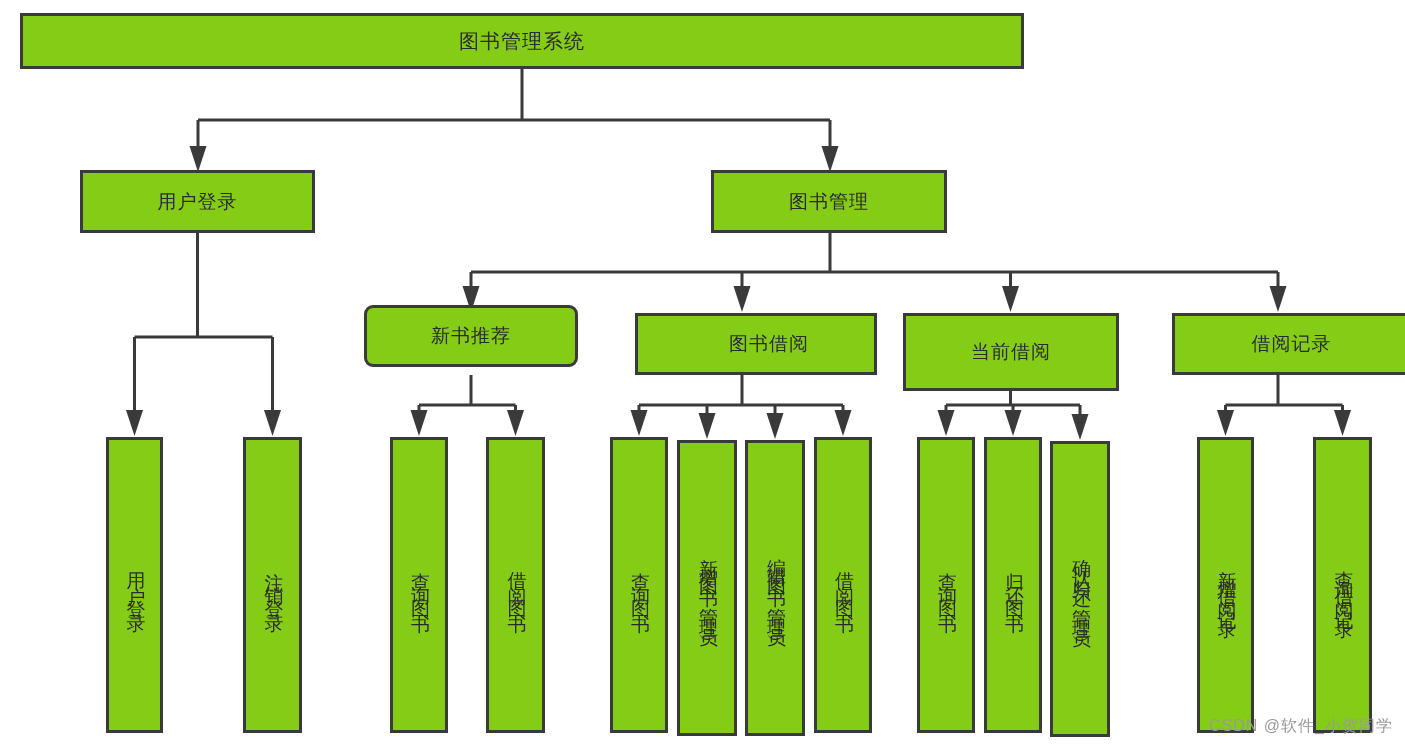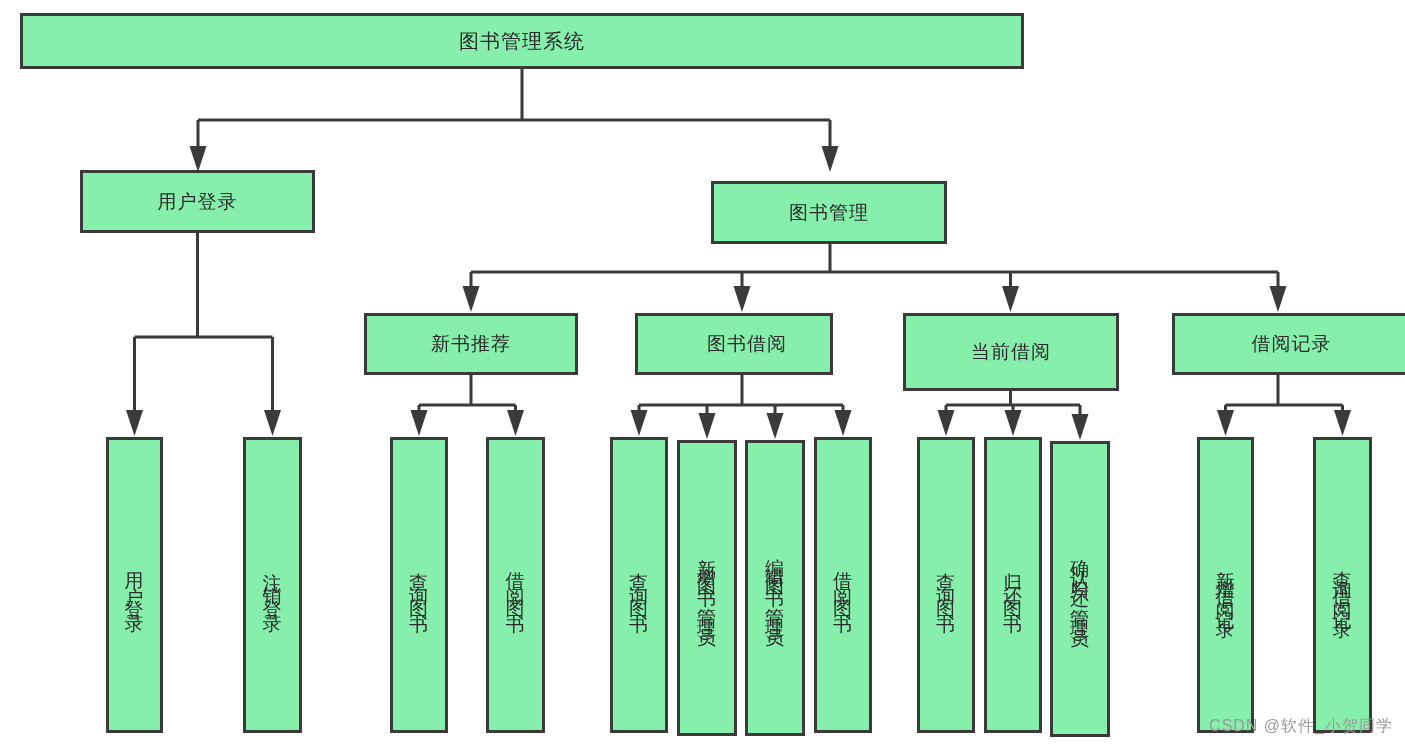--- a/index.html
+++ b/index.html
@@ -7,27 +7,28 @@
     position:relative;
     width:1405px;height:747px;
     background:#ffffff;
     font-family:"Liberation Sans", sans-serif;
     overflow:hidden;
   }
   .connectors{position:absolute;left:0;top:0;width:1405px;height:747px;}
   .box{
     position:absolute;
     box-sizing:border-box;
-    background:#86efac;
+    background:#84cc16;
     border:3px solid #3a3a3a;
     display:flex;align-items:center;justify-content:center;
     color:#2b2b2b;
     font-size:19px;
     letter-spacing:1px;
     z-index:2;
+    font-family:Liberation Mono, monospace;
   }
   .vbox{padding:6px 0;}
   .vtext{
     writing-mode:vertical-lr;
     text-orientation:mixed;
     letter-spacing:14px;
     line-height:1;
     white-space:nowrap;
   }
   .vtext.tight{letter-spacing:10px;}
@@ -74,24 +75,24 @@
       <polygon points="1004.5,410 1021.5,410 1013,436"></polygon>
       <polygon points="1071.5,414 1088.5,414 1080,440"></polygon>
       <polygon points="1217,410 1234,410 1225.5,436"></polygon>
       <polygon points="1334,410 1351,410 1342.5,436"></polygon>
     </g>
   </svg>
 
   <div class="box" style="left:20px;top:13px;width:1004px;height:56px;font-size:20px;">图书管理系统</div>
 
   <div class="box" style="left:80px;top:170px;width:235px;height:63px;">用户登录</div>
-  <div class="box" style="left:711px;top:170px;width:236px;height:63px;margin-top:11px;">图书管理</div>
+  <div class="box" style="left:711px;top:170px;width:236px;height:63px;">图书管理</div>
 
-  <div class="box" style="left:364px;top:313px;width:214px;height:62px;">新书推荐</div>
-  <div class="box" style="left:635px;top:313px;width:198px;height:62px;padding-left:26px;">图书借阅</div>
+  <div class="box" style="left:364px;top:305px;width:214px;height:62px;border-radius:9px;">新书推荐</div>
+  <div class="box" style="left:635px;top:313px;width:242px;height:62px;padding-left:26px;">图书借阅</div>
   <div class="box" style="left:903px;top:313px;width:216px;height:78px;">当前借阅</div>
   <div class="box" style="left:1172px;top:313px;width:239px;height:62px;">借阅记录</div>
 
   <div class="box vbox" style="left:106px;top:437px;width:57px;height:296px;">
     <span class="vtext">用户登录</span>
   </div>
   <div class="box vbox" style="left:243px;top:437px;width:59px;height:296px;">
     <span class="vtext">注销登录</span>
   </div>
 

